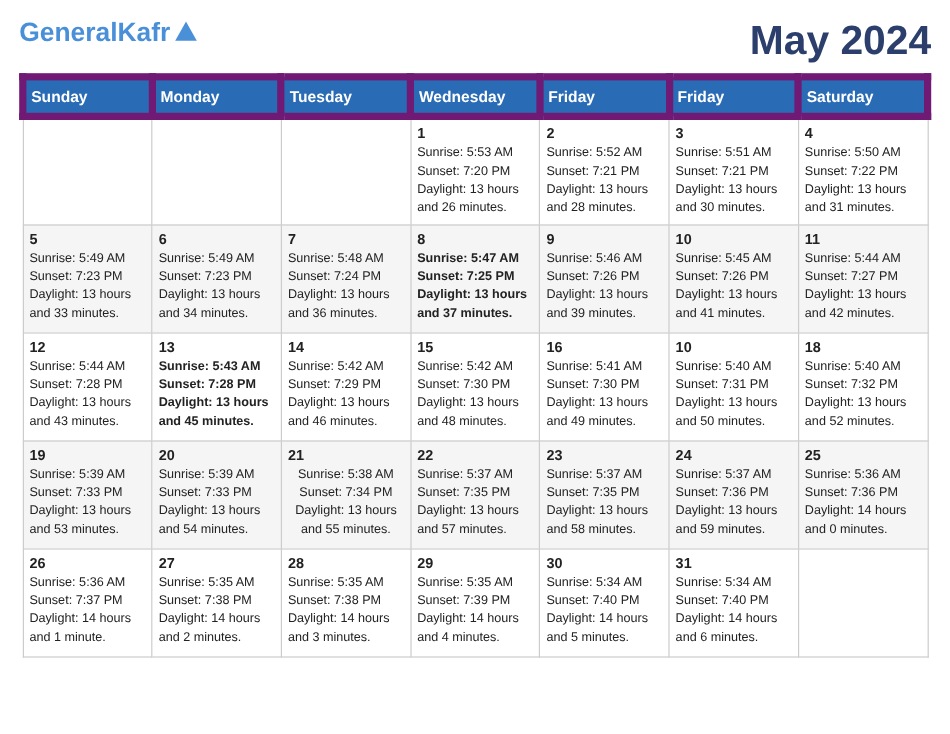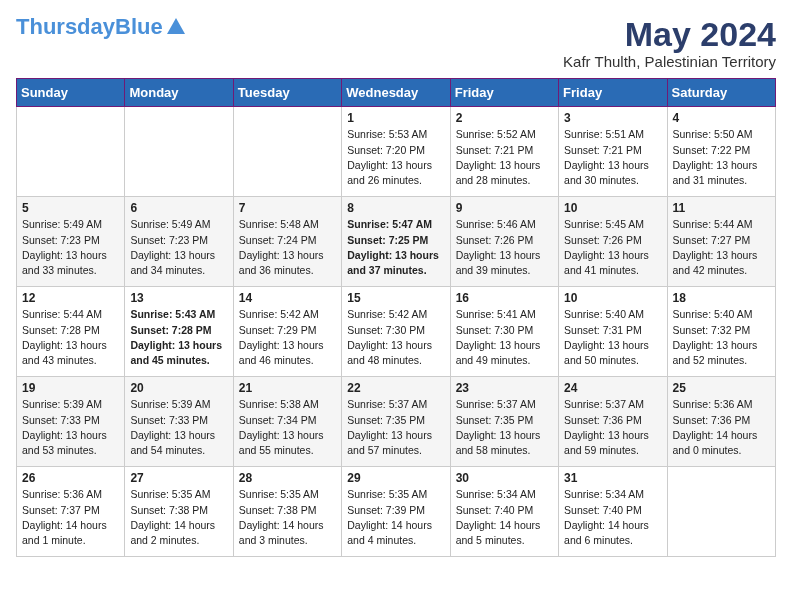--- a/index.html
+++ b/index.html
@@ -48,21 +48,21 @@
       border-collapse: collapse;
       table-layout: fixed;
     }
     thead tr th {
       background: #2a6bb5;
       color: #fff;
       font-size: 13px;
       font-weight: bold;
       padding: 6px 4px;
       text-align: left;
-      border: 1px solid #701a75;
+      border: 6px solid #701a75;
     }
     tbody tr td {
       border: 1px solid #ccc;
       vertical-align: top;
       padding: 4px 5px;
       font-size: 10.5px;
       color: #222;
       height: 90px;
       background: #fff;
     }
@@ -84,30 +84,29 @@
       background: #fff !important;
     }
   </style>
 </head>
 <body>
 
 <div class="header">
   <div class="logo">
     <div style="display:flex;align-items:center;">
       <span class="logo-text">
-        <span>Thursday</span><span style="color:#4a90d9">Blue</span>
+        <span>General</span><span style="color:#4a90d9">Kafr</span>
       </span>
       <svg width="22" height="22" viewBox="0 0 22 22" style="margin-left:2px;">
         <polygon points="11,2 20,18 2,18" fill="#4a90d9"></polygon>
       </svg>
     </div>
   </div>
   <div class="title-block">
     <div class="month-title">May 2024</div>
-    <div class="subtitle">Kafr Thulth, Palestinian Territory</div>
   </div>
 </div>
 
 <table>
   <thead>
     <tr>
     <th>Sunday</th>
         <th>Monday</th>
         <th>Tuesday</th>
         <th>Wednesday</th>
@@ -262,21 +261,21 @@
         </td>
         <td>
           <span class="day-number">20</span>
           <div class="day-info" style="white-space: pre-line;">Sunrise: 5:39 AM
 Sunset: 7:33 PM
 Daylight: 13 hours
 and 54 minutes.</div>
         </td>
         <td>
           <span class="day-number">21</span>
-          <div class="day-info" style="white-space: pre-line;">Sunrise: 5:38 AM
+          <div class="day-info" style="white-space: pre-line; text-align: center;">Sunrise: 5:38 AM
 Sunset: 7:34 PM
 Daylight: 13 hours
 and 55 minutes.</div>
         </td>
         <td>
           <span class="day-number">22</span>
           <div class="day-info" style="white-space: pre-line;">Sunrise: 5:37 AM
 Sunset: 7:35 PM
 Daylight: 13 hours
 and 57 minutes.</div>

